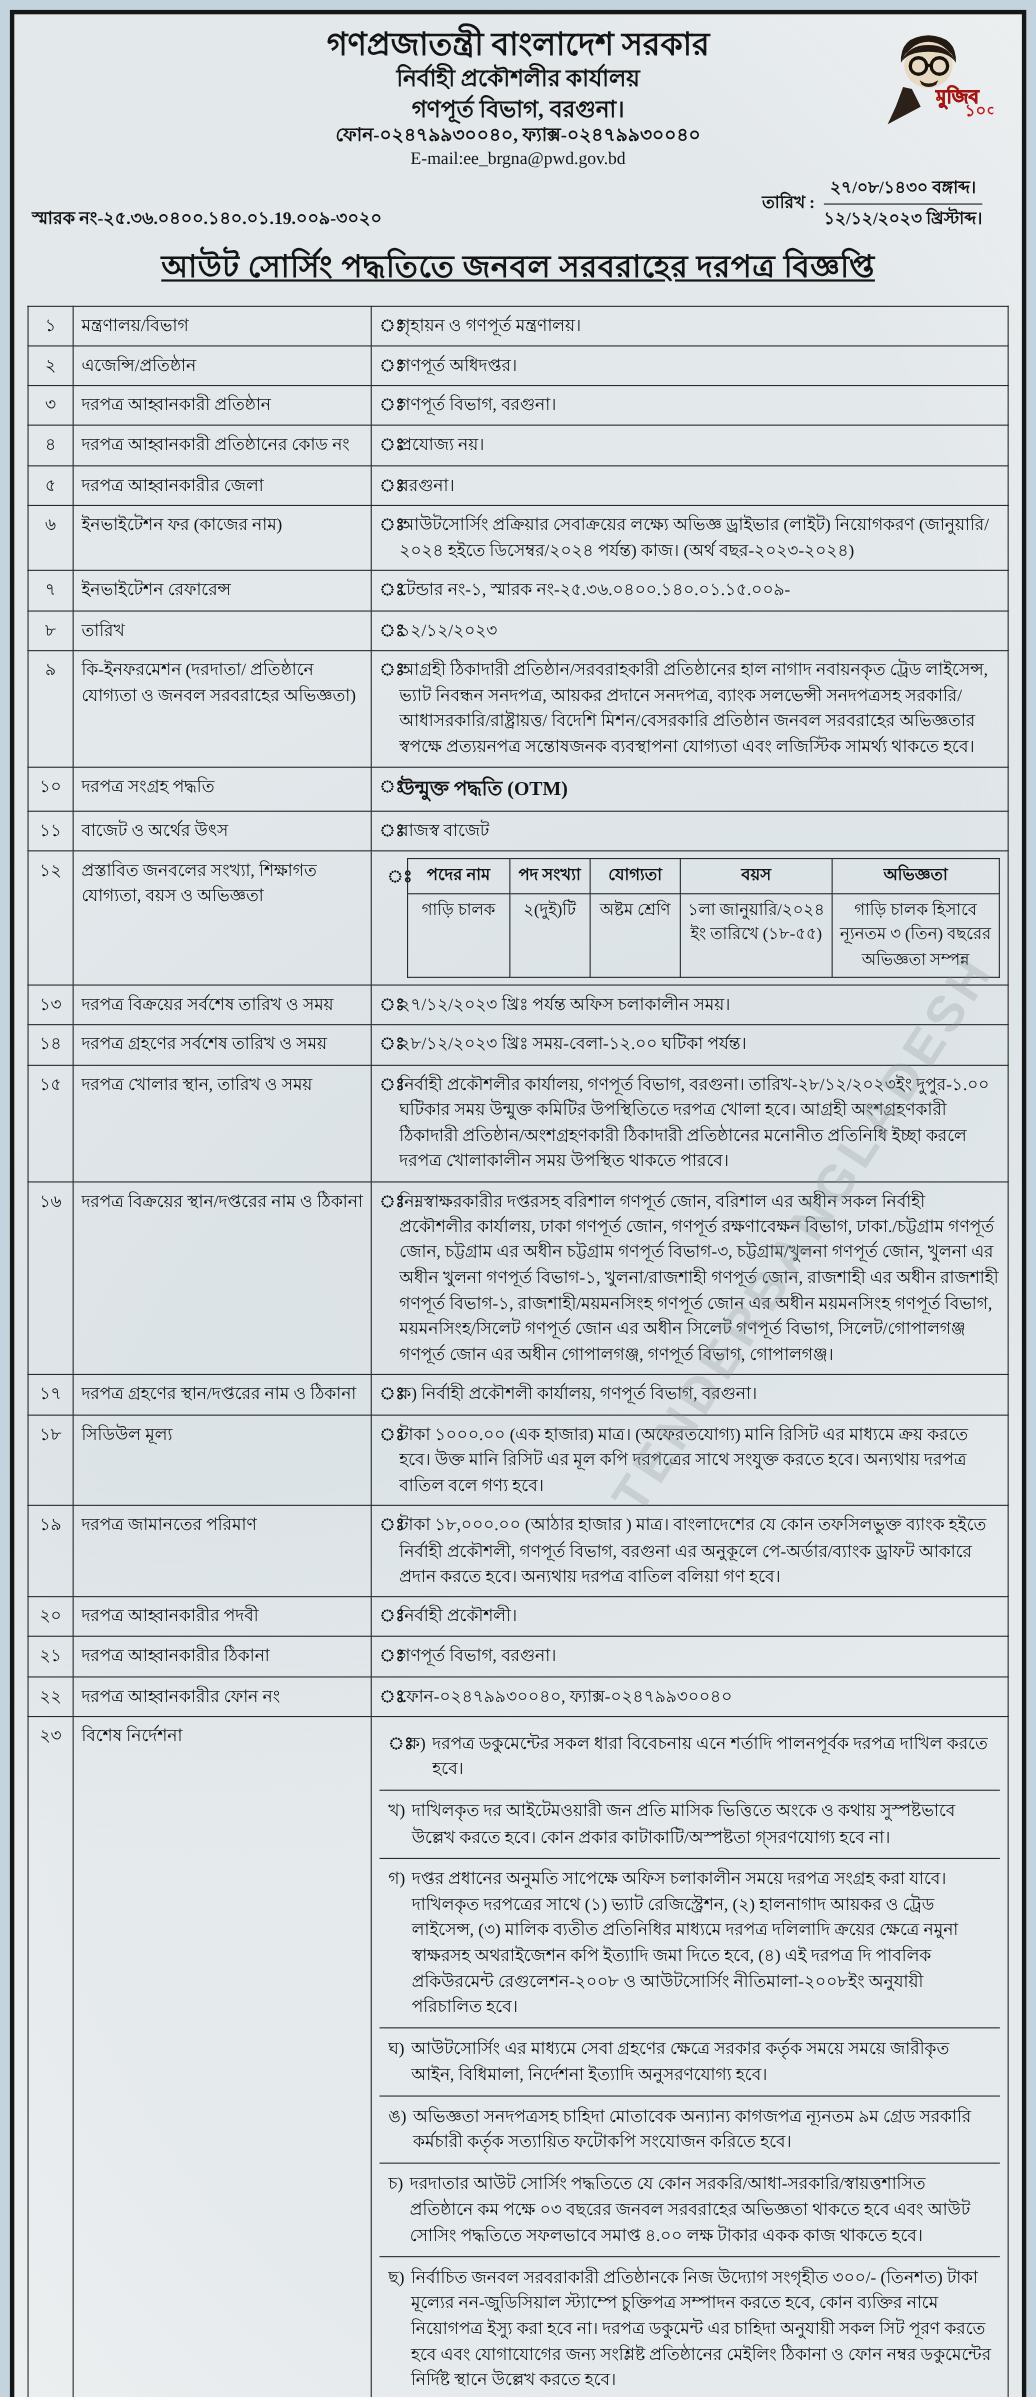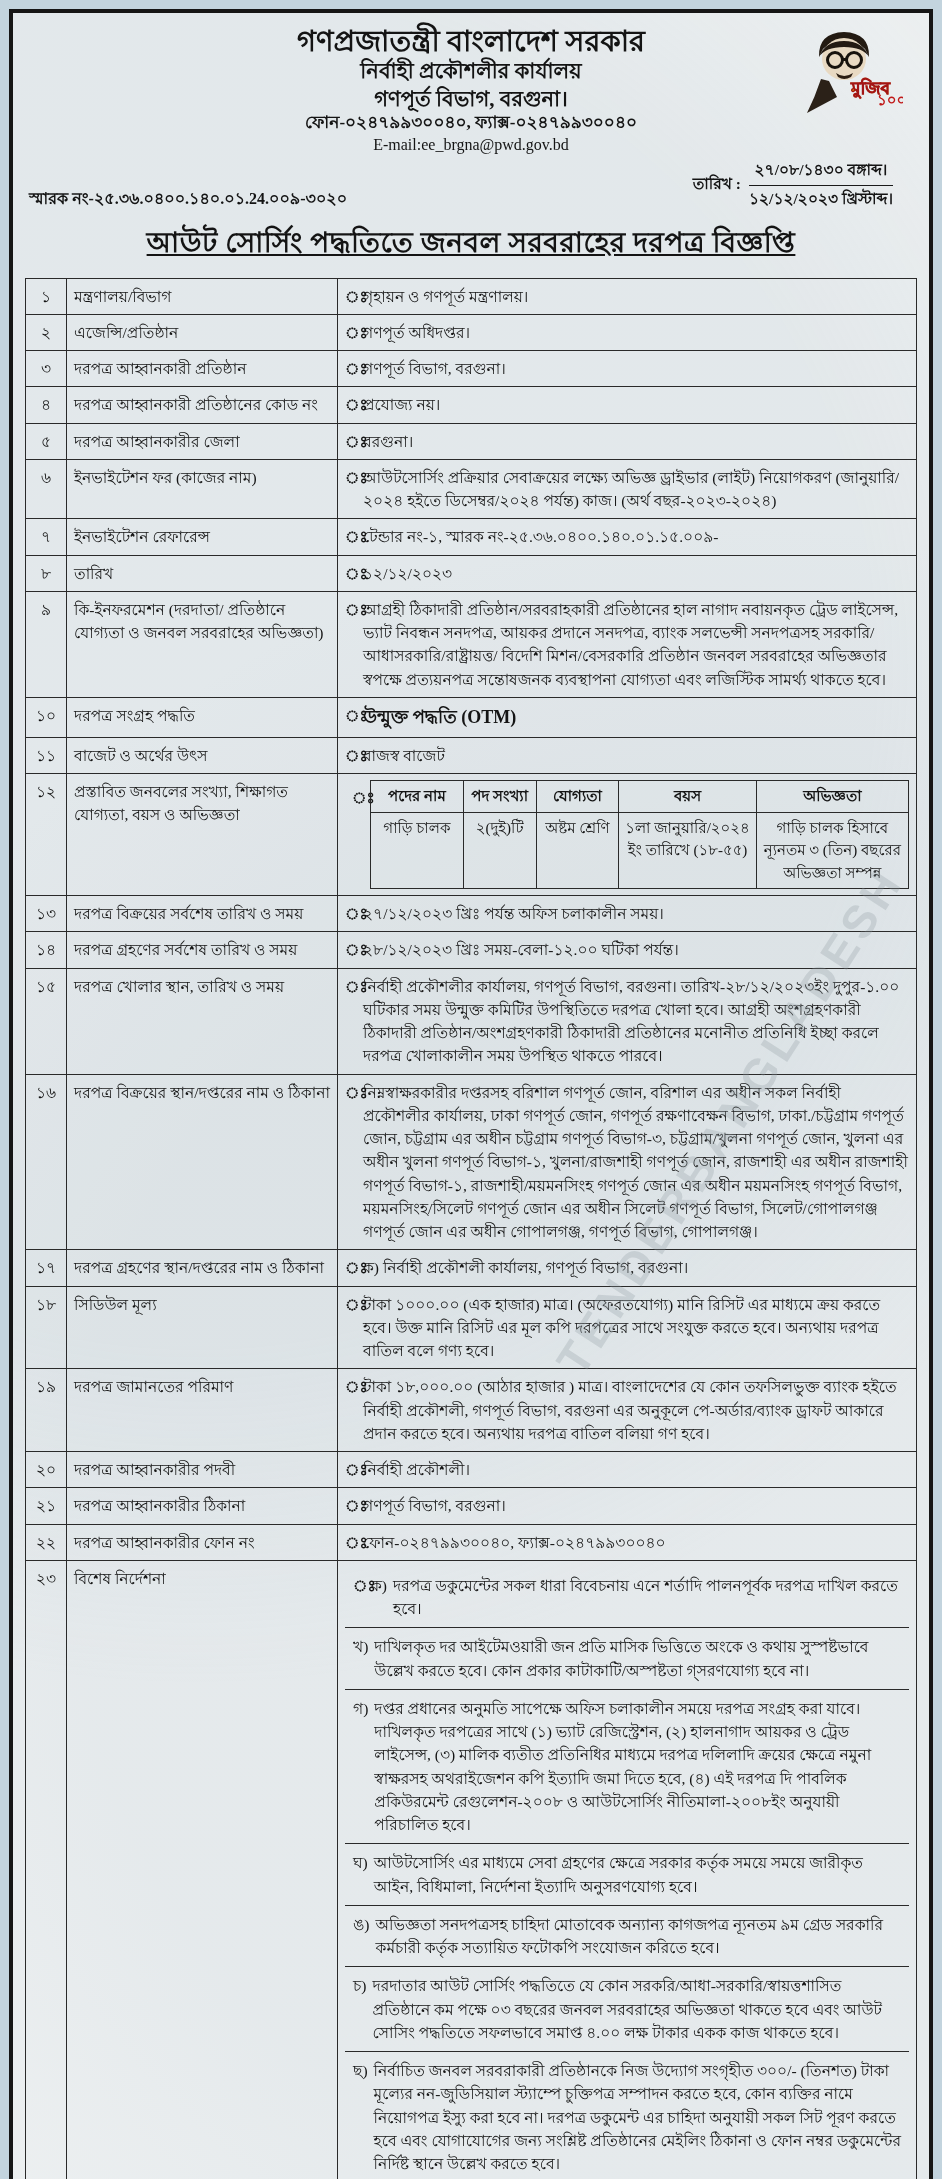--- a/index.html
+++ b/index.html
@@ -106,21 +106,21 @@
       <circle cx="69" cy="33" r="7.5" fill="none" stroke="#17120c" stroke-width="3"></circle>
       <rect x="56" y="31" width="7" height="3" fill="#17120c"></rect>
       <path d="M51,46 Q59,52 68,46 L66,50 Q59,54 53,50 Z" fill="#2a1d12"></path>
       <path d="M36,52 Q30,70 22,86 L52,70 Q47,60 44,54 Z" fill="#2b2118"></path>
       <text x="66" y="67" font-size="17" font-weight="bold" fill="#f2b705" stroke="#a31515" stroke-width="0.7" font-family="Liberation Sans, sans-serif">মুজিব</text>
       <text x="92" y="78" font-size="15" font-weight="bold" fill="#c01818" font-family="Liberation Sans, sans-serif">১০০</text>
     </svg>
   </div>
 
   <div class="memo-row">
-    <div class="memo">স্মারক নং-২৫.৩৬.০৪০০.১৪০.০১.24.০০৯-৩০২০</div>
+    <div class="memo">স্মারক নং-২৫.৩৬.০৪০০.১৪০.০১.19.০০৯-৩০২০</div>
     <div class="dateblock">
       <span>তারিখ :</span>
       <span class="frac">
         <span class="top" style="display:block">২৭/০৮/১৪৩০ বঙ্গাব্দ।</span>
         <span class="bot" style="display:block">১২/১২/২০২৩ খ্রিস্টাব্দ।</span>
       </span>
     </div>
   </div>
 
   <div class="title">আউট সোর্সিং পদ্ধতিতে জনবল সরবরাহের দরপত্র বিজ্ঞপ্তি</div>

